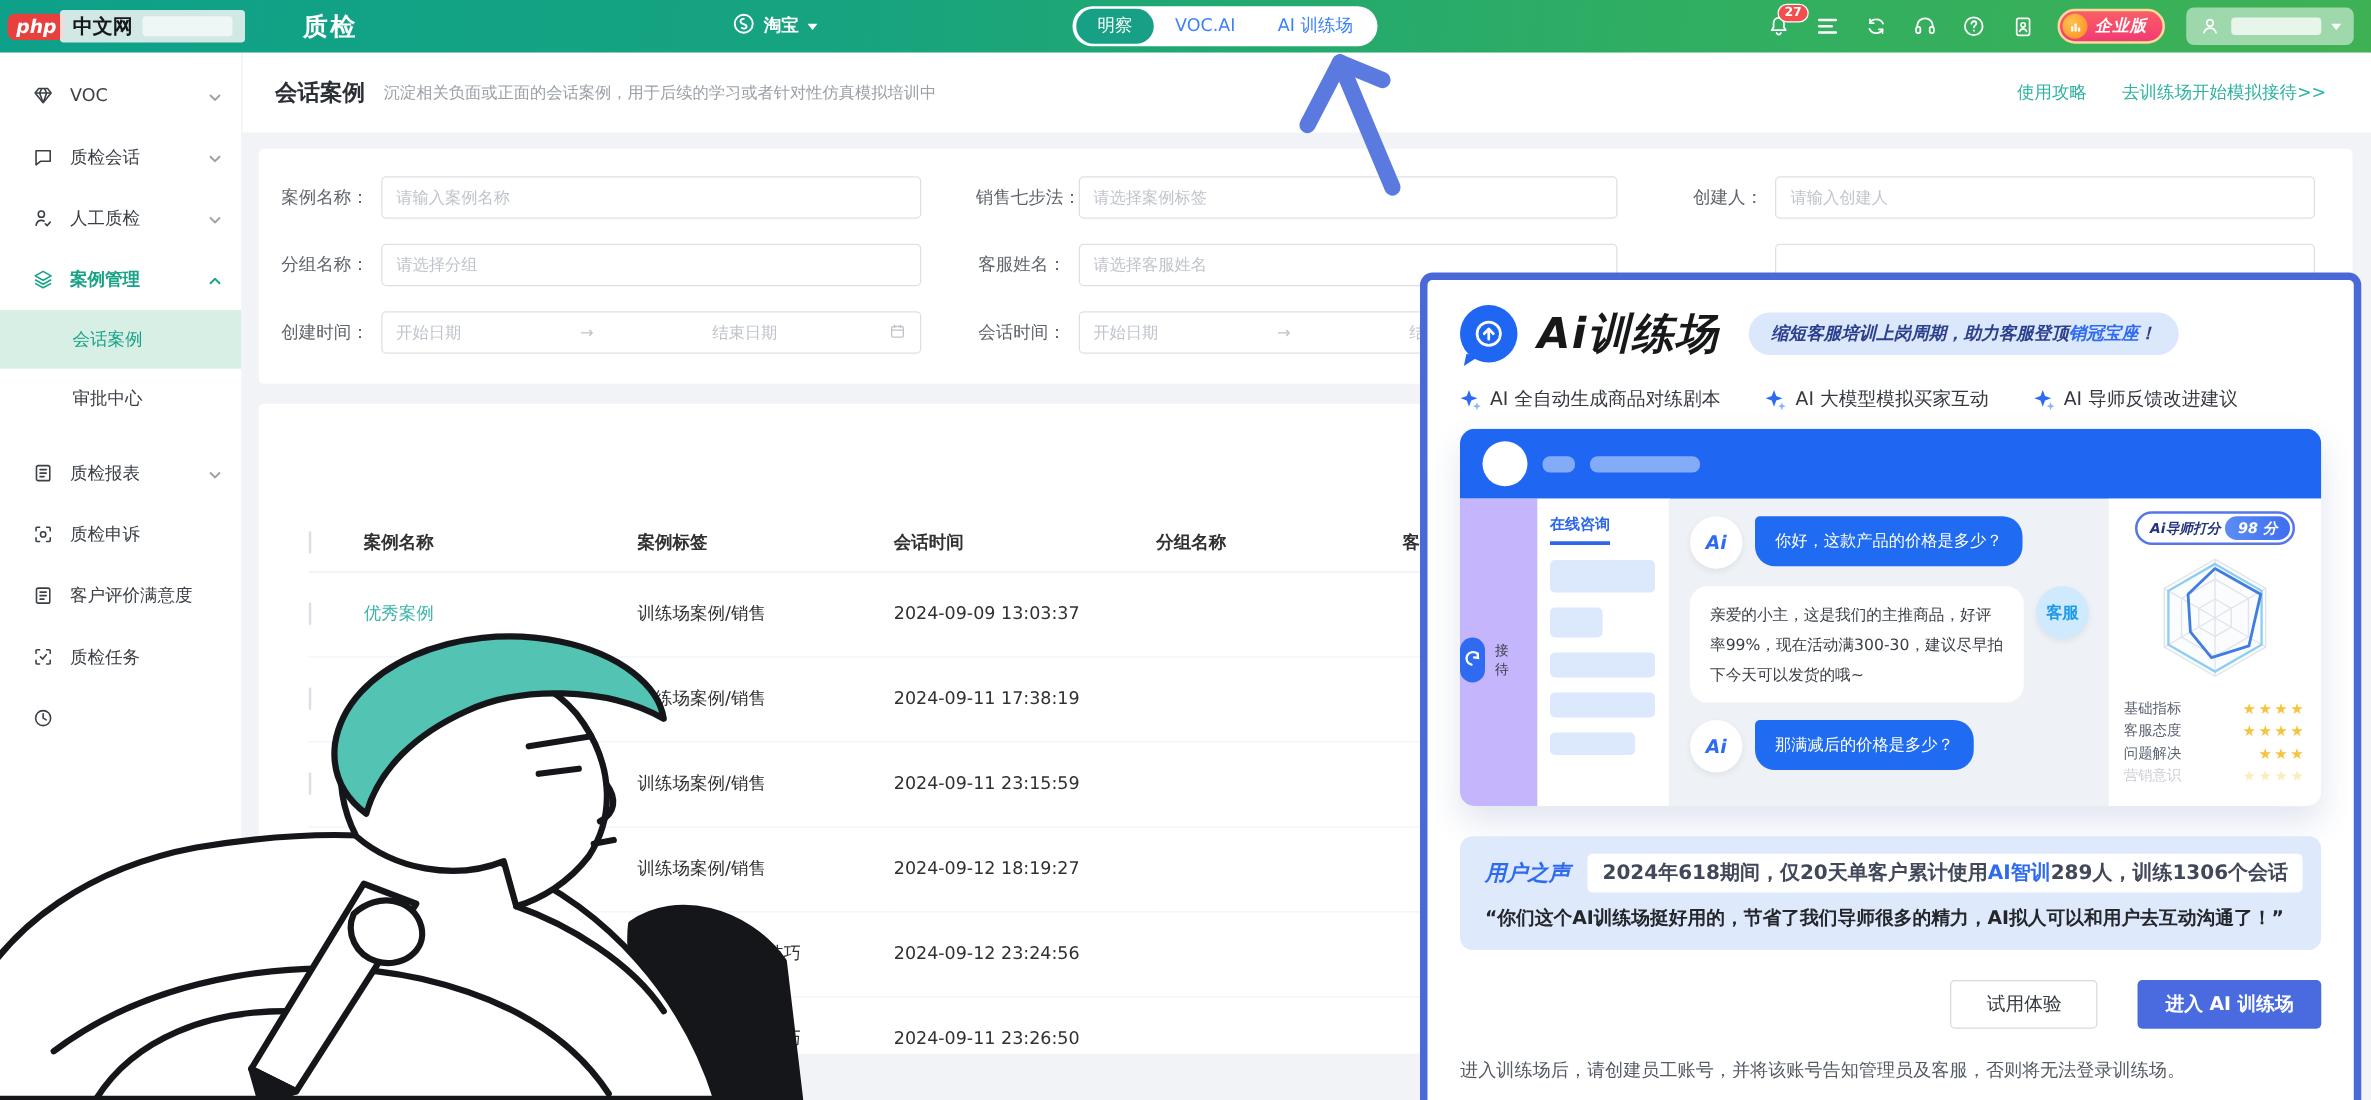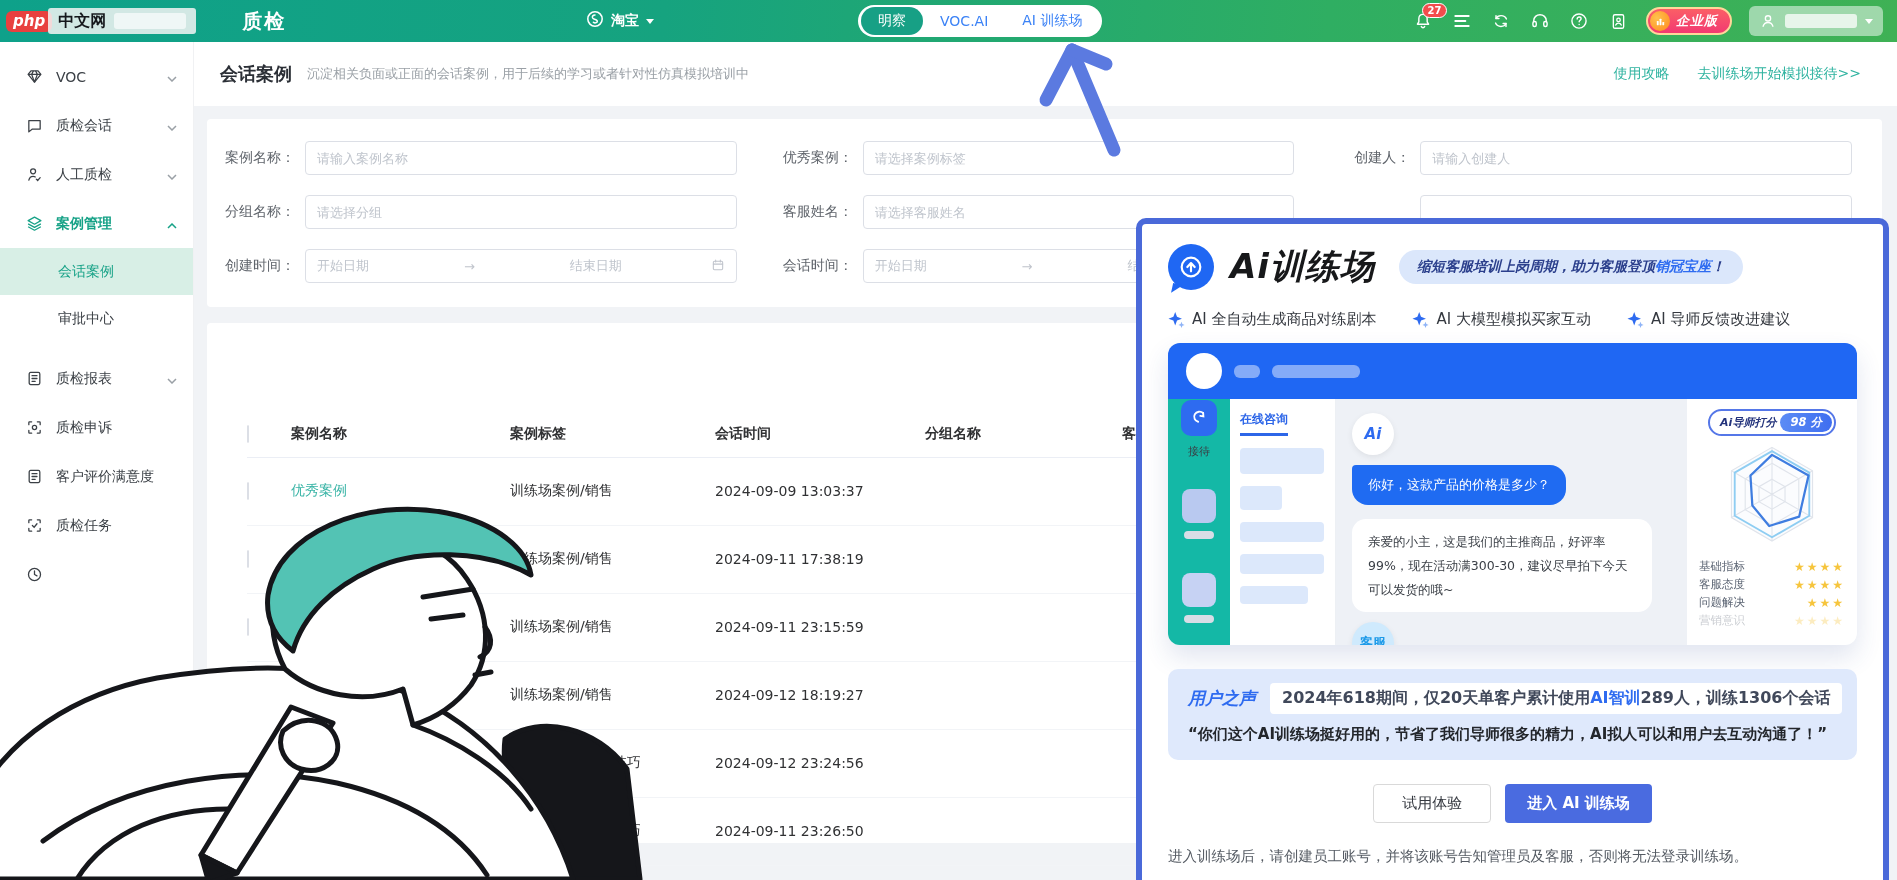--- a/index.html
+++ b/index.html
@@ -102,30 +102,30 @@
     font-weight:800;font-style:italic;color:#2b3f8c;white-space:nowrap;}
   .p-slogan .hl{color:#2e6bf0;}
   .p-feats{display:flex;gap:36px;margin-top:20px;}
   .p-feat{display:flex;align-items:center;font-size:15px;color:#34383f;gap:6px;white-space:nowrap;}
 
   .demo{margin-top:14px;border-radius:12px;overflow:hidden;box-shadow:0 12px 26px rgba(40,70,150,.14);background:#eef1f6;}
   .demo-head{height:56px;background:#1f67f3;display:flex;align-items:center;padding:0 18px;gap:12px;}
   .demo-ava{width:36px;height:36px;border-radius:50%;background:#fff;flex:none;}
   .demo-bar{height:13px;border-radius:6px;background:rgba(255,255,255,.45);}
   .demo-body{display:flex;height:246px;background:#eef1f6;}
-  .d-rail{width:62px;background:#14b8a6;display:flex;flex-direction:column;align-items:center;padding-top:1px;gap:8px;flex:none;}
+  .d-rail{width:62px;background:#c4b5fd;display:flex;flex-direction:row;align-items:center;padding-top:12px;gap:8px;flex:none;}
   .d-rail-ic{width:36px;height:36px;border-radius:10px;background:#2e6bf0;display:flex;align-items:center;justify-content:center;}
   .d-rail-lbl{font-size:11px;color:#3a3f46;}
   .sk{border-radius:8px;}
   .d-list{width:106px;background:#fff;border-right:1px solid #edf0f4;padding:12px 10px;display:flex;
     flex-direction:column;gap:12px;flex:none;}
   .d-list-tab{font-size:12px;font-weight:700;color:#2d66e8;border-bottom:3px solid #2d66e8;padding-bottom:5px;width:max-content;}
   .lbar{background:#dce8fb;border-radius:4px;}
   .d-chat{flex:1;padding:14px 16px;display:flex;flex-direction:column;gap:14px;min-width:0;}
-  .msg{display:flex;align-items:flex-start;gap:10px;flex-direction:column;}
+  .msg{display:flex;align-items:flex-start;gap:10px;}
   .msg .ava{width:42px;height:42px;border-radius:50%;background:#fff;display:flex;align-items:center;
     justify-content:center;font-weight:900;font-style:italic;color:#2e6bf0;font-size:15px;
     box-shadow:0 2px 6px rgba(0,0,0,.07);flex:none;}
   .msg .bub{background:#1f6bf2;color:#fff;font-size:13px;padding:11px 16px;border-radius:4px 16px 16px 16px;max-width:300px;}
   .msg.right{justify-content:flex-end;}
   .msg.right .bub{background:#fff;color:#3a3f46;border-radius:14px;font-size:12.5px;line-height:1.9;max-width:300px;}
   .msg.right .ava{background:#cfeafd;color:#1d9ae8;font-style:normal;font-size:13px;font-weight:700;}
   .d-score{width:170px;background:#fff;padding:10px 12px;display:flex;flex-direction:column;flex:none;}
   .score-badge{border:2px solid #5577e8;border-radius:999px;display:flex;align-items:center;padding:2px;gap:4px;
     width:max-content;margin:0 auto;}
@@ -137,21 +137,21 @@
   .rate .rl{font-size:11.5px;color:#5a6372;white-space:nowrap;}
   .rate .rs{color:#f6c53d;font-size:12px;letter-spacing:2px;white-space:nowrap;}
   .rate.faded{opacity:.32;}
 
   .voice{margin-top:24px;background:#dfe9fc;border-radius:10px;padding:14px 20px 16px;}
   .v-row{display:flex;align-items:center;gap:14px;}
   .v-label{font-size:17px;font-weight:900;font-style:italic;color:#2e6bf0;white-space:nowrap;}
   .v-stat{background:#fff;border-radius:4px;padding:5px 12px;font-size:16px;color:#40485a;font-weight:600;white-space:nowrap;}
   .v-stat .hl{color:#2e6bf0;}
   .v-quote{margin-top:11px;font-size:15px;font-weight:800;color:#23262b;}
-  .p-btns{display:flex;justify-content:center;gap:14px;margin-top:24px;}
+  .p-btns{display:flex;justify-content:flex-end;gap:32px;margin-top:24px;}
   .btn-trial{background:#fff;border:1px solid #d9d9d9;border-radius:4px;padding:9px 28px;font-size:15px;color:#34383f;cursor:pointer;font-family:inherit;}
   .btn-enter{background:#4a6be0;border:none;border-radius:4px;padding:9px 22px;font-size:15px;color:#fff;font-weight:600;cursor:pointer;font-family:inherit;}
   .p-note{margin-top:24px;font-size:14.5px;color:#555b63;}
 </style>
 </head>
 <body>
 
 <div class="screen">
 
   <header class="topbar">
@@ -342,21 +342,21 @@
     </div>
 
     <section class="filtercard">
       <div class="field">
         <span class="flabel">案例名称：</span>
         <span class="fctrl">
             <input placeholder="请输入案例名称" style="">
           </span>
       </div>
       <div class="field">
-        <span class="flabel">优秀案例：</span>
+        <span class="flabel">销售七步法：</span>
         <span class="fctrl">
             <input placeholder="请选择案例标签" style="">
           </span>
       </div>
       <div class="field">
         <span class="flabel">创建人：</span>
         <span class="fctrl">
             <input placeholder="请输入创建人" style="">
           </span>
       </div>

